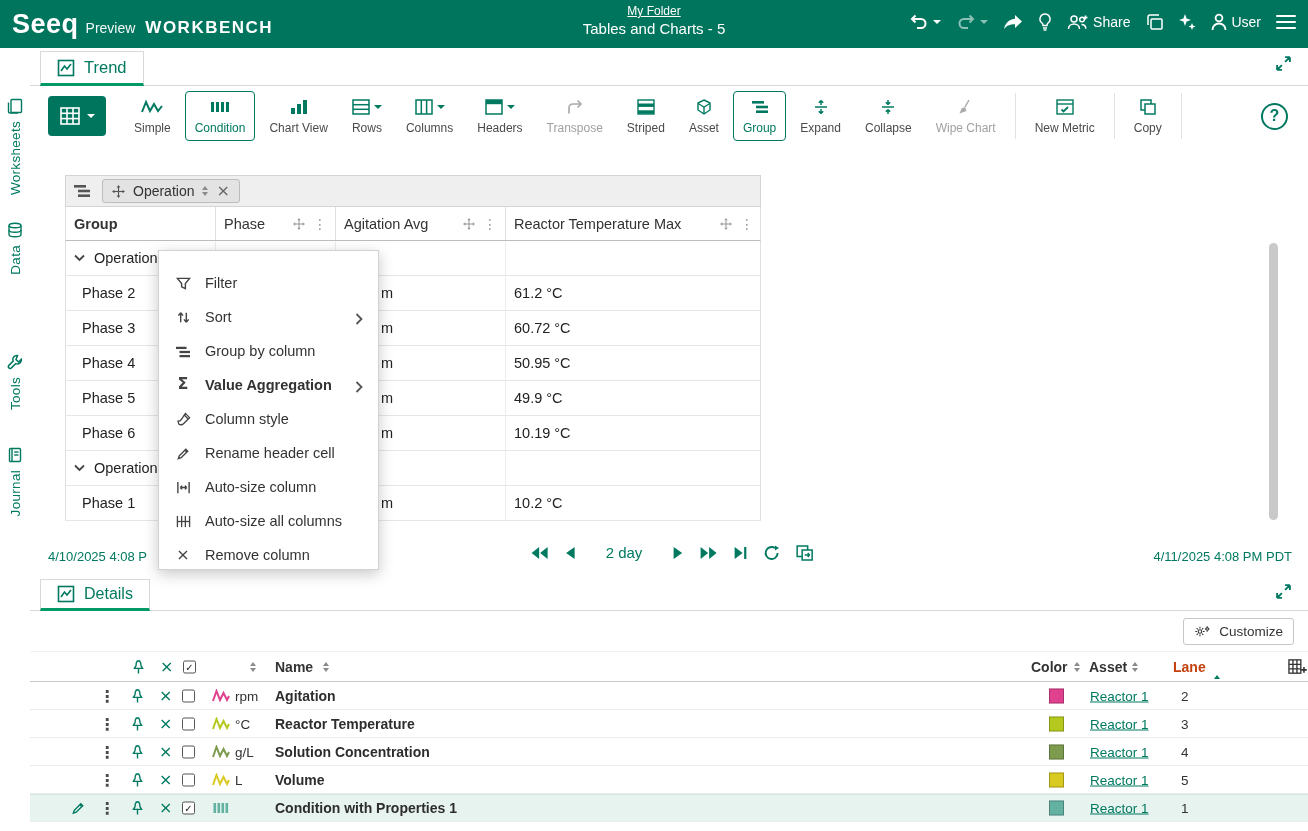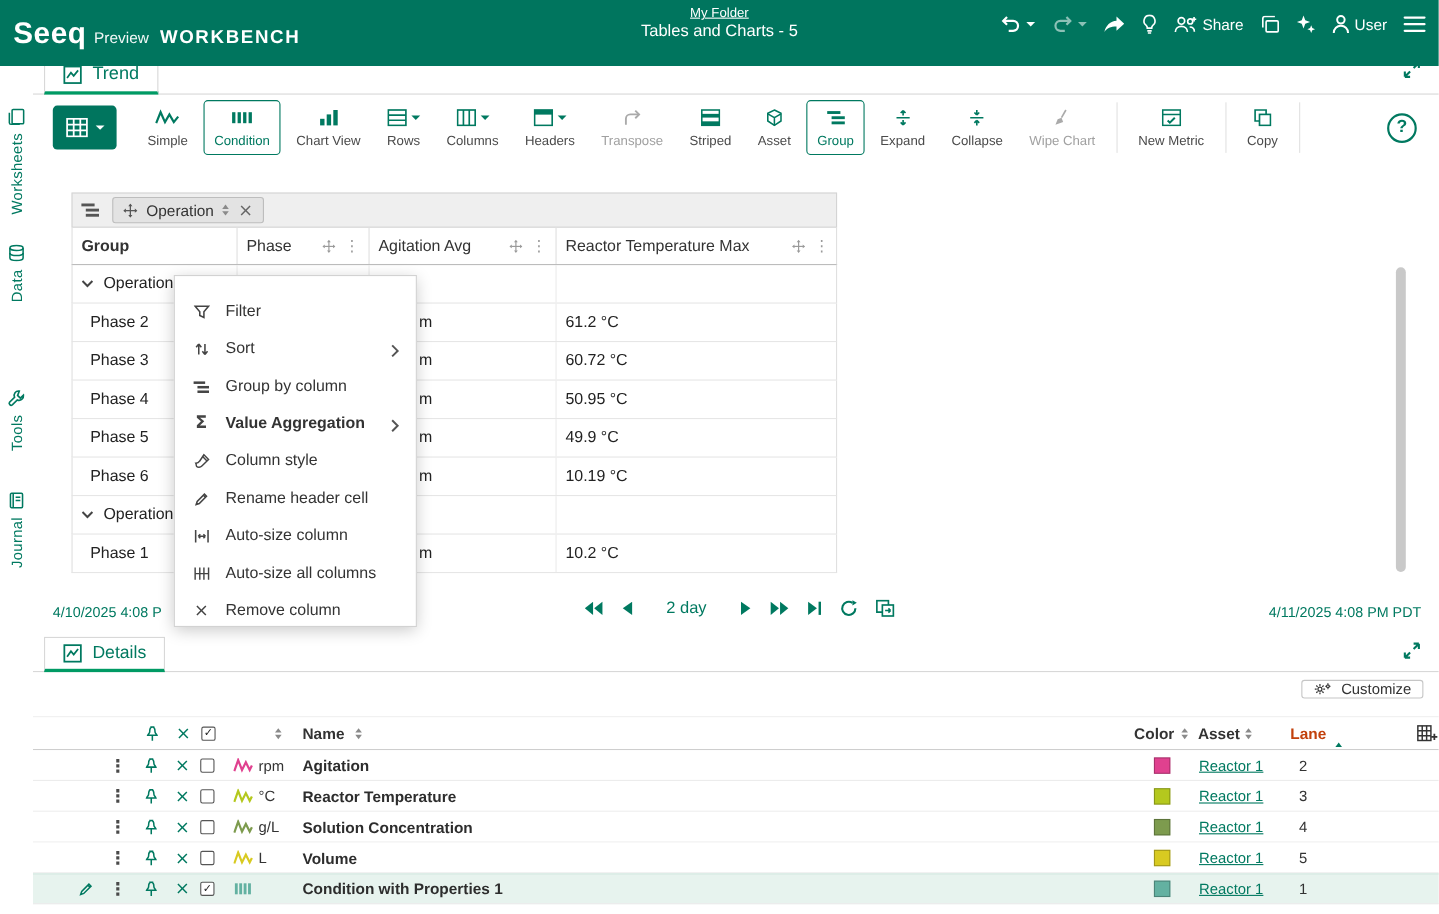--- a/index.html
+++ b/index.html
@@ -4,21 +4,21 @@
 <style>
   * { margin:0; padding:0; box-sizing:border-box; }
   body {
     width:1308px; height:831px; position:relative; overflow:hidden;
     background:#fff; color:#333;
     font-family:"Liberation Sans","DejaVu Sans",sans-serif; font-size:14px;
   }
   svg { display:block; }
 
   
-  .topbar { position:absolute; left:0; top:0; width:1308px; height:60px;
+  .topbar { position:absolute; left:0; top:0; width:1308px; height:48px;
     background:#00755E; color:#fff; display:flex; align-items:center; z-index:60; }
   .brand { display:flex; align-items:baseline; margin-left:12px; white-space:nowrap; }
   .logo { font-size:27px; font-weight:700; letter-spacing:.5px; }
   .preview { font-size:14px; margin-left:7px; opacity:.95; }
   .wb { font-size:17px; font-weight:700; letter-spacing:1.5px; margin-left:10px; }
   .tb-center { position:absolute; left:50%; transform:translateX(-50%); top:2px; text-align:center; width:320px; }
   .folder { font-size:12px; text-decoration:underline; color:#fff; cursor:pointer; }
   .tb-title { font-size:15px; margin-top:2px; }
   .tb-actions { position:absolute; right:12px; top:0; height:44px; display:flex; align-items:center; gap:15px; }
   .tb-btn { display:flex; align-items:center; gap:4px; color:#fff; cursor:pointer; }
@@ -90,21 +90,21 @@
   
   .nav-left { position:absolute; left:48px; top:549px; color:#007960; font-size:13px; white-space:nowrap; }
   .nav-right { position:absolute; right:16px; top:549px; color:#007960; font-size:13px; white-space:nowrap; }
   .playbar { position:absolute; left:672px; top:544px; transform:translateX(-50%); display:flex; align-items:center; gap:16px; color:#007960; }
   .pb { cursor:pointer; display:flex; align-items:center; color:#007960; }
   .range-lbl { font-size:15px; margin:0 14px; cursor:pointer; }
 
   
   .tr-details { top:575px; height:36px; }
   .dtab { height:32px; font-size:16px; }
-  .customize { position:absolute; right:14px; top:618px; height:17px; display:flex; align-items:center; gap:8px; padding:0 10px;
+  .customize { position:absolute; right:14px; top:618px; height:27px; display:flex; align-items:center; gap:8px; padding:0 10px;
     border:1px solid #c6c6c6; border-radius:3px; font-size:13.5px; color:#333; background:#fff; cursor:pointer; }
   .dhead { position:absolute; left:30px; right:0; top:651px; height:31px; border-bottom:1px solid #c9c9c9; border-top:1px solid #f0f0f0; }
   .dhead .hitem, .drow .ritem { position:absolute; top:50%; transform:translateY(-50%); }
   .hlbl { font-weight:700; font-size:14px; color:#333; }
   .hlbl-lane { color:#c2410c; }
   .drow { position:absolute; left:30px; right:0; height:28px; border-bottom:1px solid #ececec; background:#fff; }
   .dr-0 { top:682px; } .dr-1 { top:710px; } .dr-2 { top:738px; } .dr-3 { top:766px; }
   .dr-4 { top:794px; background:#E7F3EE; border-top:1px solid #d3e8df; }
   .cb { width:13px; height:13px; border:1.5px solid #555; border-radius:2px; background:#fff; display:flex; align-items:center; justify-content:center;
     font-size:10px; color:#222; font-weight:700; cursor:pointer; font-family:"DejaVu Sans",sans-serif; }

